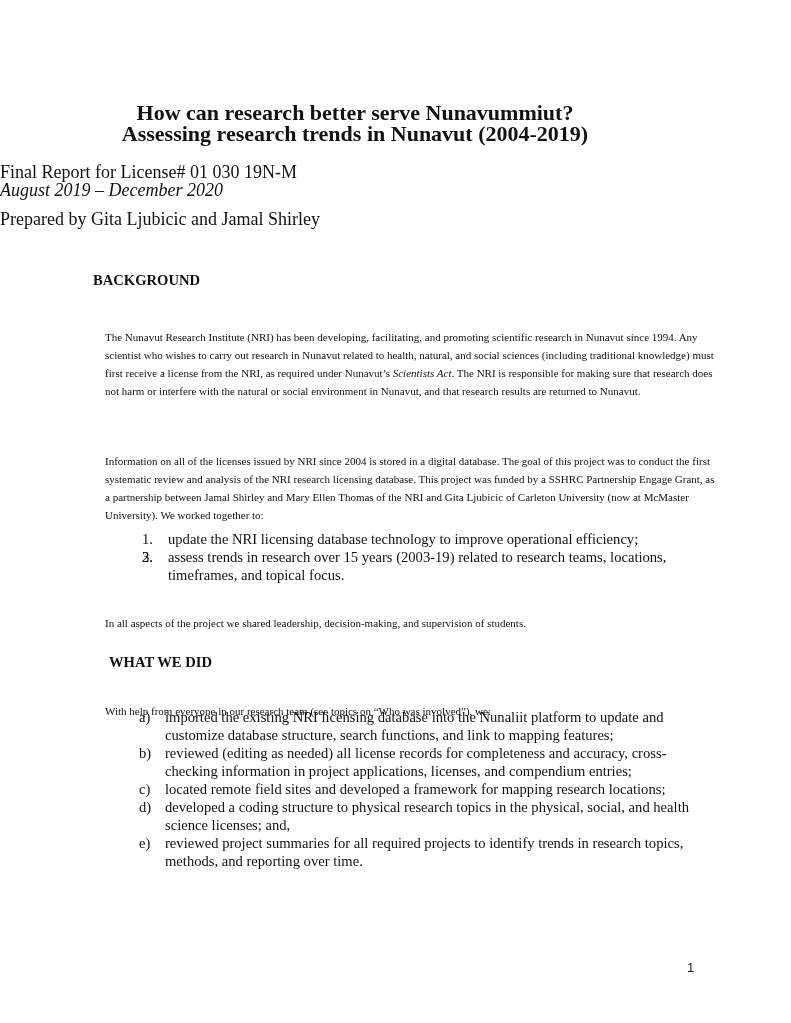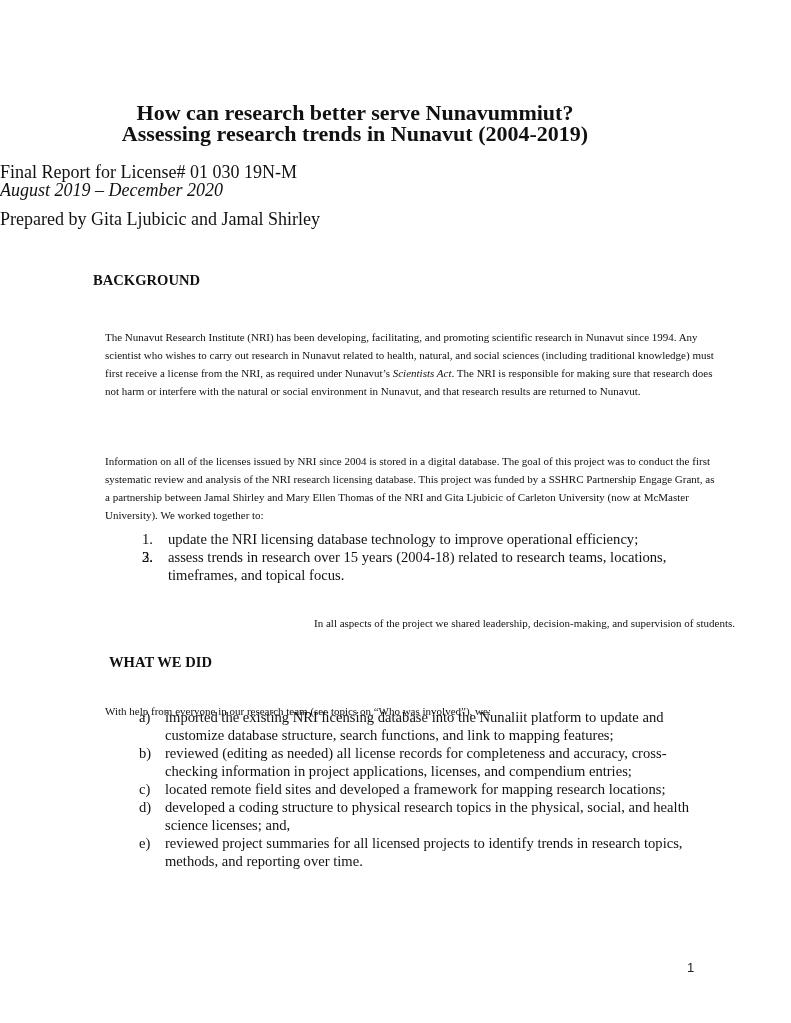--- a/index.html
+++ b/index.html
@@ -36,31 +36,31 @@
 
   <div class="heading" style="top:272px;text-align:center;">BACKGROUND</div>
 
   <p class="para" style="top:316px;"><span>The Nunavut Research Institute (NRI) has been developing, facilitating, and promoting scientific research in Nunavut since 1994. Any scientist who wishes to carry out research in Nunavut related to health, natural, and social sciences (including traditional knowledge) must first receive a license from the NRI, as required under Nunavut’s </span><i>Scientists Act</i><span>.  The NRI is responsible for making sure that research does not harm or interfere with the natural or social environment in Nunavut, and that research results are returned to Nunavut.</span></p>
 
   <p class="para" style="top:440px;">Information on all of the licenses issued by NRI since 2004 is stored in a digital database.  The goal of this project was to conduct the first systematic review and analysis of the NRI research licensing database.  This project was funded by a SSHRC Partnership Engage Grant, as a partnership between Jamal Shirley and Mary Ellen Thomas of the NRI and Gita Ljubicic of Carleton University (now at McMaster University). We worked together to:</p>
 
   <ul class="list" style="left:142px; top:530px; width:570px;">
     <li><span class="marker">1.</span><span>update the NRI licensing database technology to improve operational efficiency;</span></li>
     <li><span class="marker">2.</span></li>
-    <li><span class="marker">3.</span><span>assess trends in research over 15 years (2004-18) related to research teams, locations, timeframes, and topical focus.</span></li>
+    <li><span class="marker">3.</span><span>assess trends in research over 15 years (2003-19) related to research teams, locations, timeframes, and topical focus.</span></li>
   </ul>
 
-  <p class="para" style="top:602px; width:630px;text-align:right;">In all aspects of the project we shared leadership, decision-making, and supervision of students.</p>
+  <p class="para" style="top:602px; width:630px;">In all aspects of the project we shared leadership, decision-making, and supervision of students.</p>
 
   <div class="heading" style="top:654px;margin-left:16px;">WHAT WE DID</div>
 
   <p class="para" style="top:690px;">With help from everyone in our research team (see topics on “Who was involved”), we:</p>
 
   <ul class="list" style="left:139px; top:708px; width:575px;">
     <li><span class="marker">a)</span><span>imported the existing NRI licensing database into the Nunaliit platform to update and customize database structure, search functions, and link to mapping features;</span></li>
     <li><span class="marker">b)</span><span>reviewed (editing as needed) all license records for completeness and accuracy, cross-checking information in project applications, licenses, and compendium entries;</span></li>
     <li><span class="marker">c)</span><span>located remote field sites and developed a framework for mapping research locations;</span></li>
     <li><span class="marker">d)</span><span>developed a coding structure to physical research topics in the physical, social, and health science licenses; and,</span></li>
-    <li><span class="marker">e)</span><span>reviewed project summaries for all licensed projects to identify trends in research topics, methods, and reporting over time.</span></li>
+    <li><span class="marker">e)</span><span>reviewed project summaries for all required projects to identify trends in research topics, methods, and reporting over time.</span></li>
   </ul>
 
   <div class="pagenum">1</div>
 </div>
 
 </body></html>

